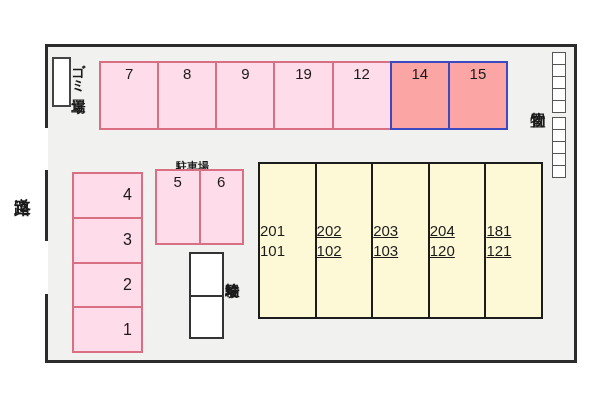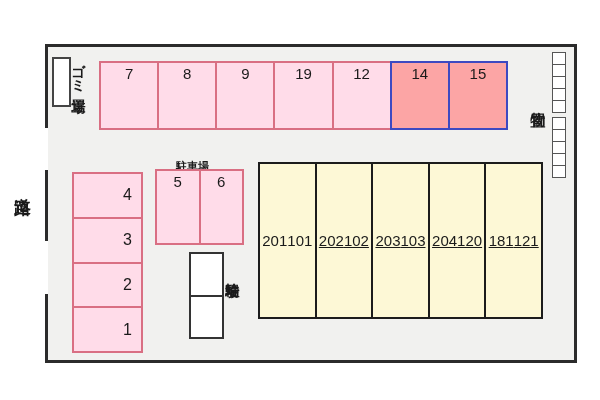--- a/index.html
+++ b/index.html
@@ -26,21 +26,21 @@
   
   .left-col{left:72px;top:172px;width:71px;height:181px;display:flex;flex-direction:column;}
   .left-col .cell{align-items:center;justify-content:flex-end;padding:0 9px 0 0;font-size:16px;}
   .left-col .cell + .cell{margin-top:-2px;}
   
   .pair{left:155px;top:169px;width:89px;height:76px;display:flex;}
   .pair .cell + .cell{margin-left:-2px;}
   
   .building{left:258px;top:162px;width:285px;height:157px;display:flex;}
   .unit{box-sizing:border-box;flex:1;background:#fdf8d6;border:2px solid #1c1c1c;
-        display:flex;justify-content:center;align-items:center;
+        display:flex;flex-direction:column;justify-content:center;align-items:flex-start;
         font-size:15px;line-height:1.3;}
   .building .unit + .unit{margin-left:-2px;text-decoration:underline;}
   
   .bike{left:189px;top:252px;width:35px;height:87px;display:flex;flex-direction:column;}
   .whitebox{box-sizing:border-box;flex:1;background:#ffffff;border:2px solid #333;}
   .bike .whitebox + .whitebox{margin-top:-2px;}
   
   .garbage-box{left:52px;top:57px;width:19px;height:50px;background:#ffffff;
                border:2px solid #444;box-sizing:border-box;}
   

